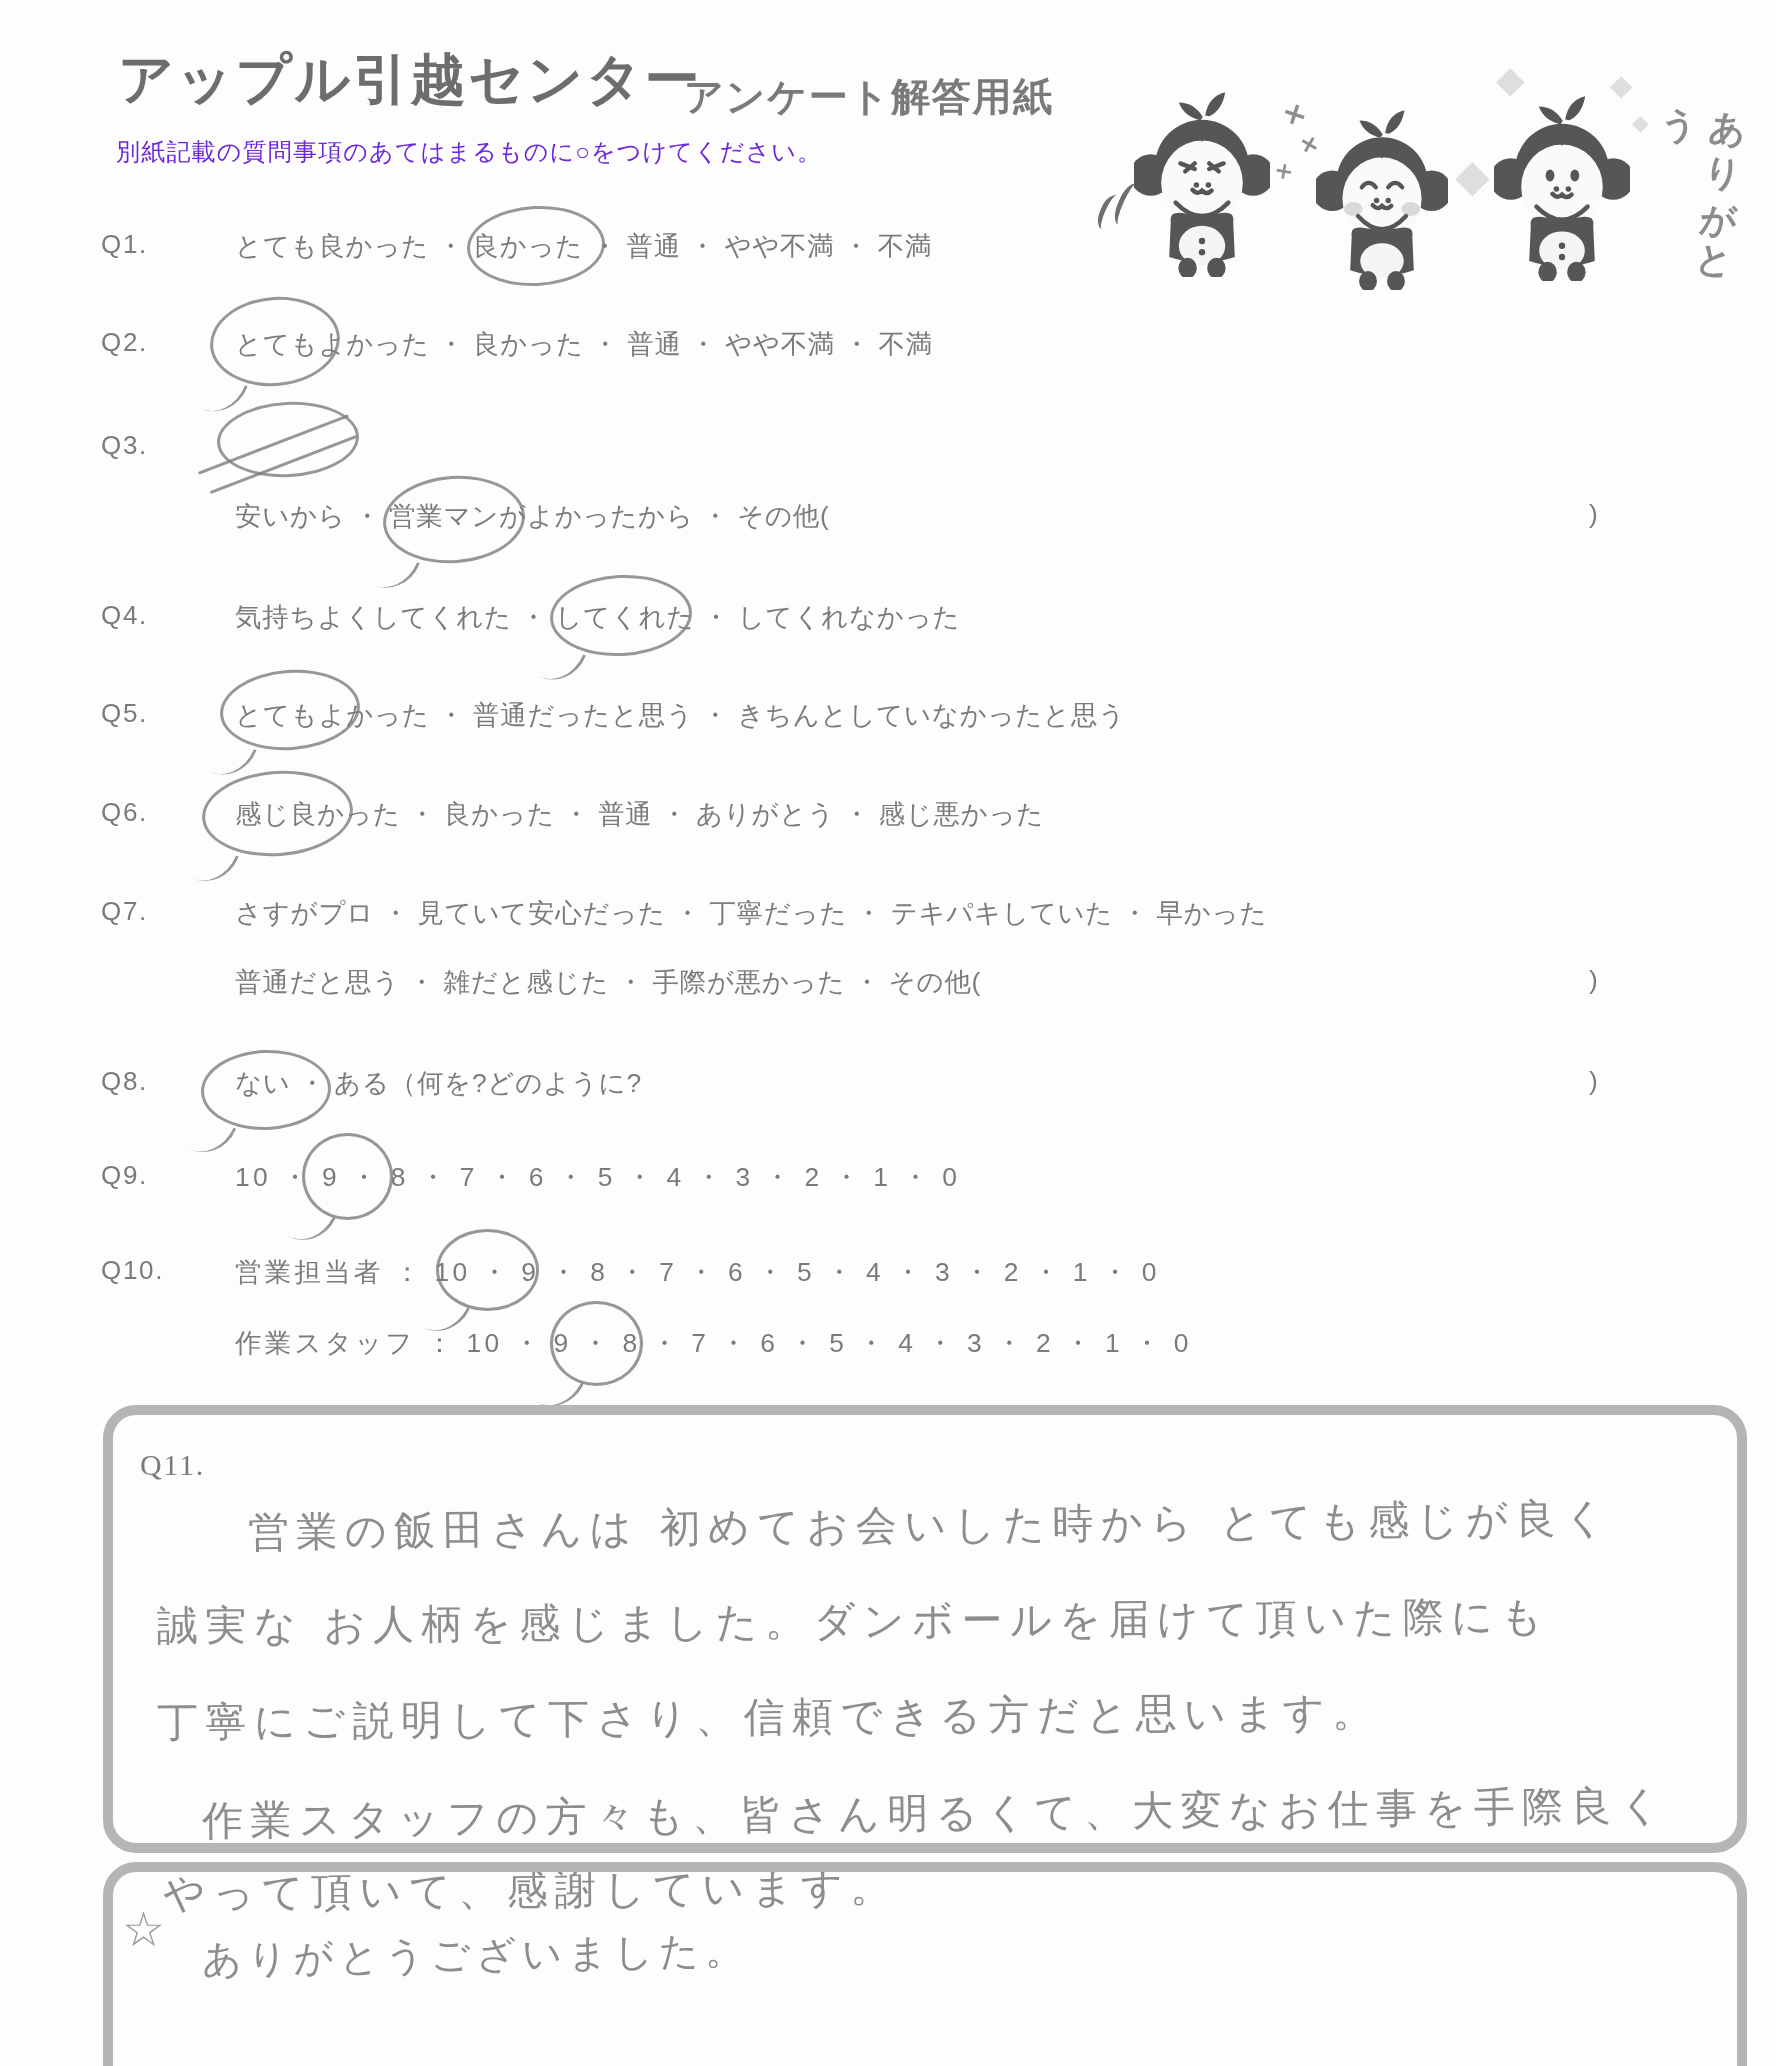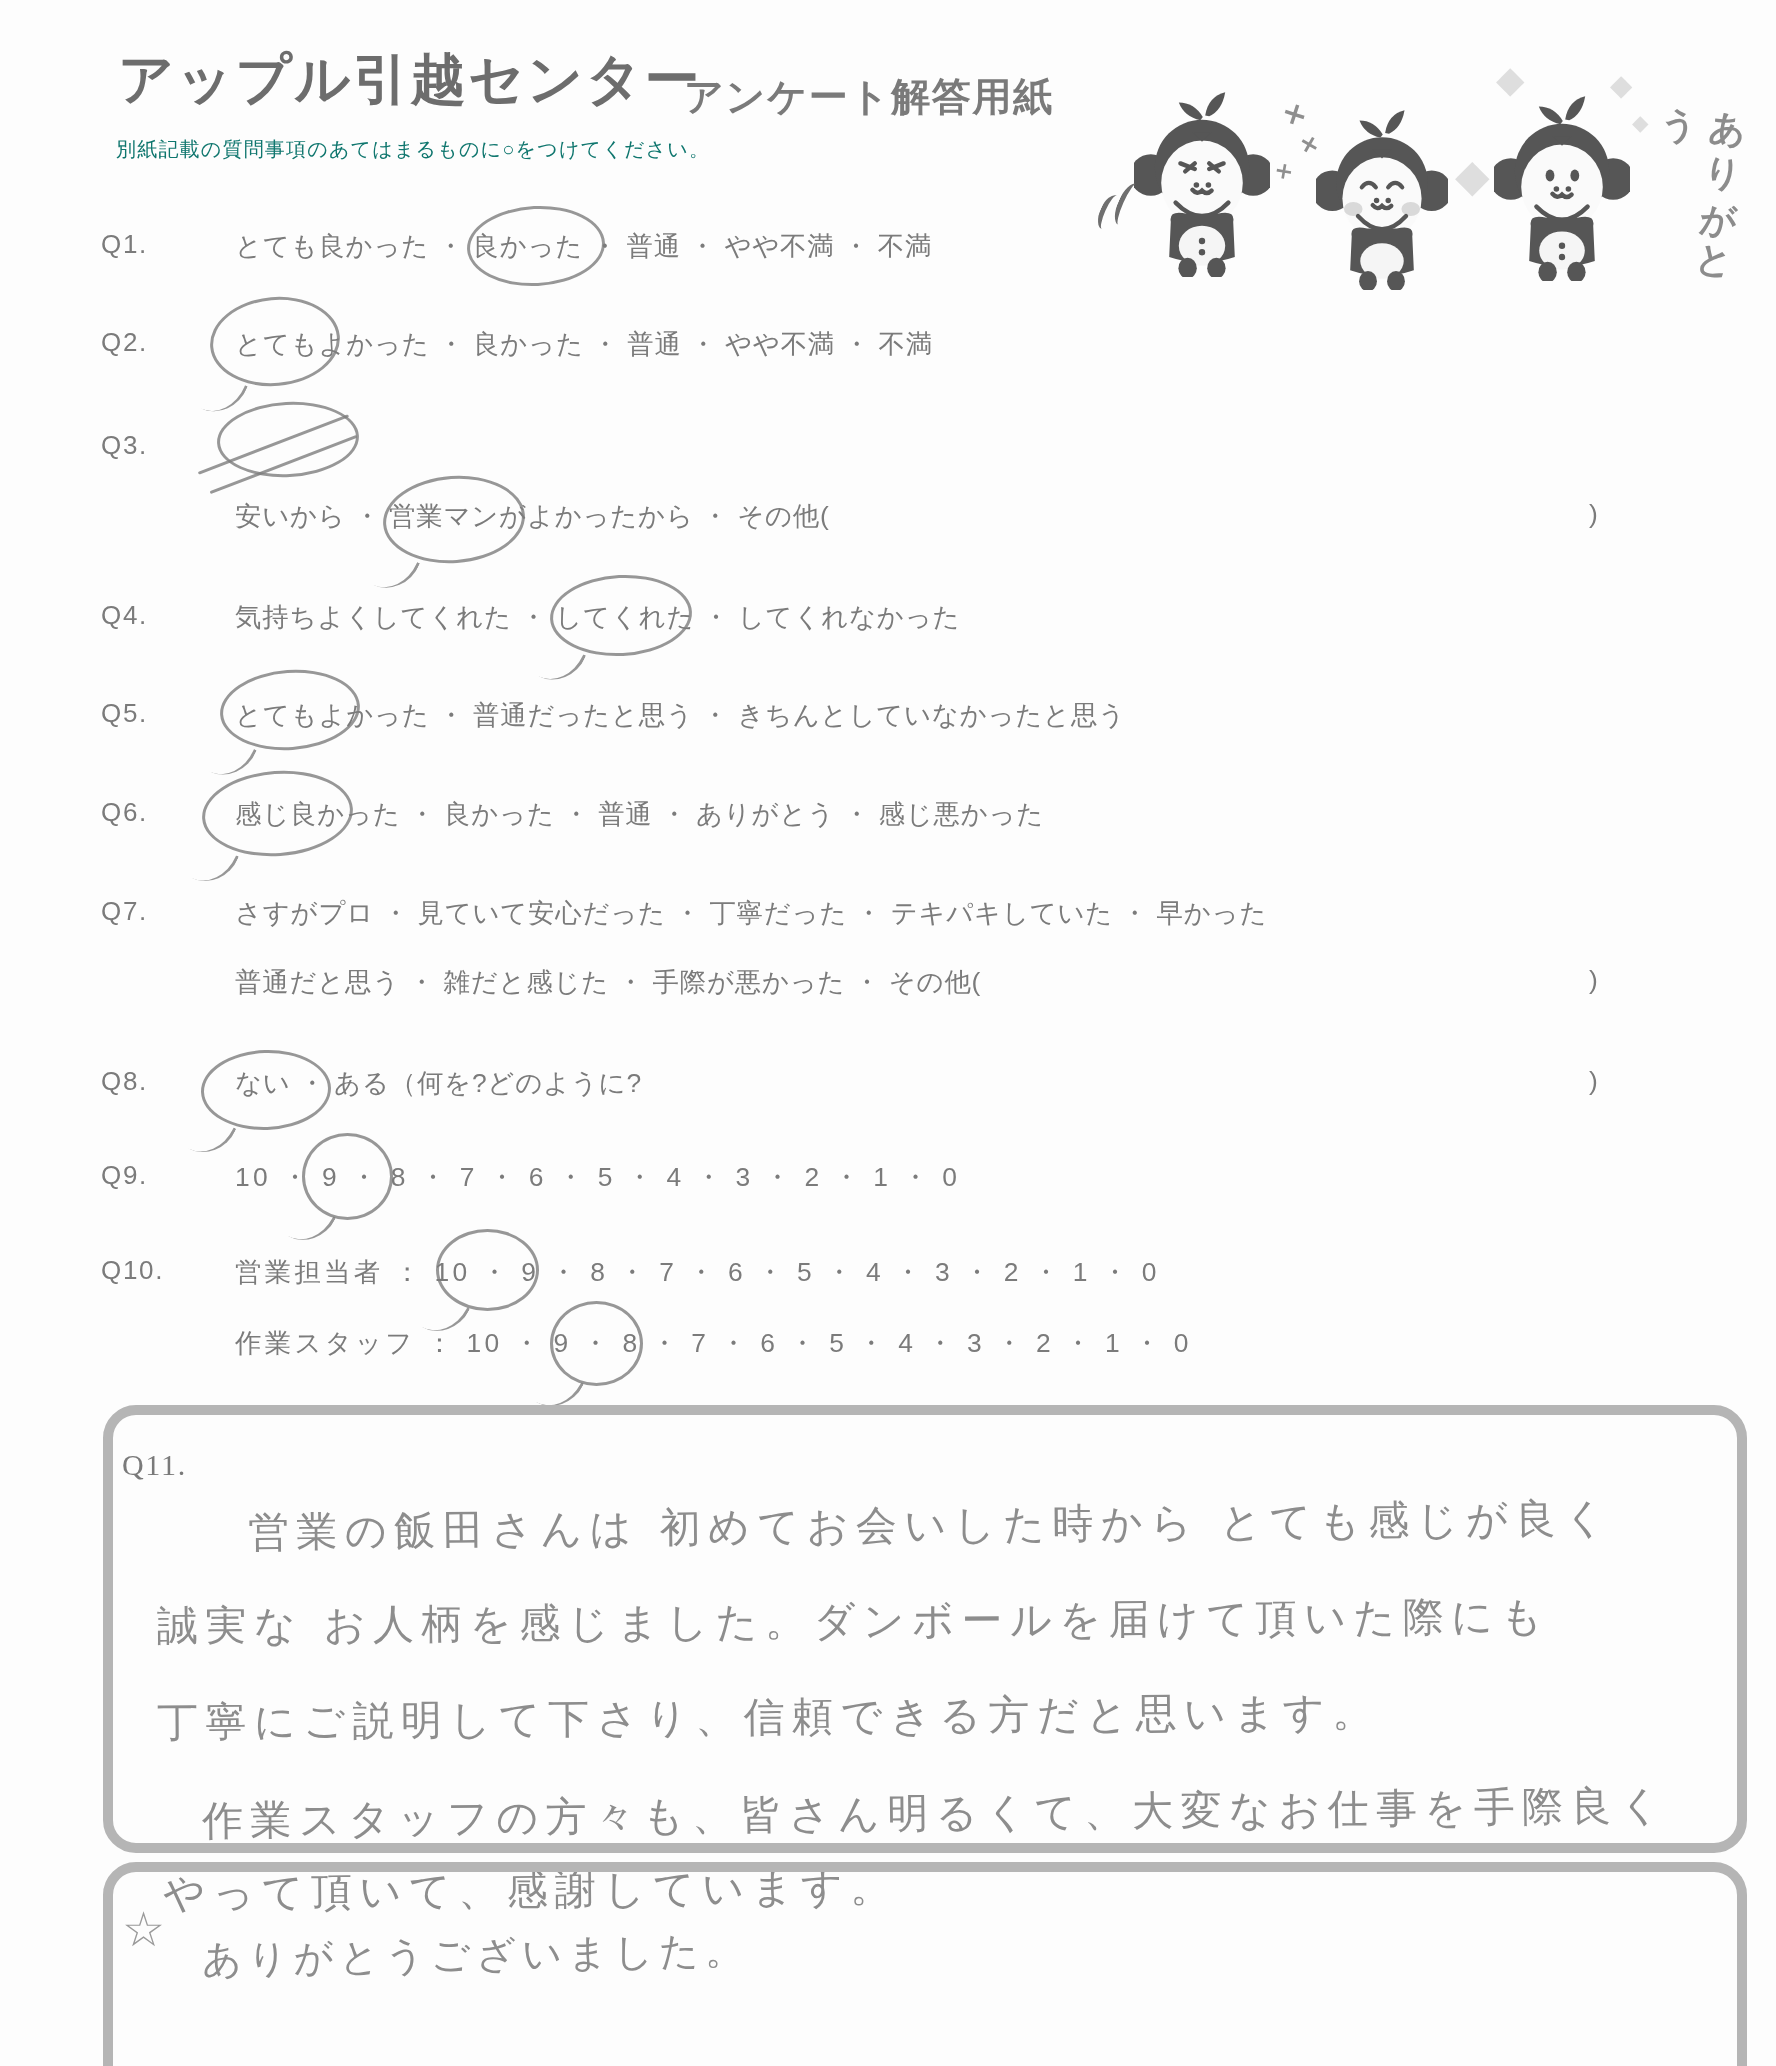--- a/index.html
+++ b/index.html
@@ -8,41 +8,41 @@
     width:1776px;height:2508px;
     background:#fdfdfd;
     overflow:hidden;
     font-family:"Liberation Sans",sans-serif;
     color:#787878;
   }
   .abs{position:absolute;}
   
   .title{font-size:55px;font-weight:bold;color:#6d6d6d;letter-spacing:2.5px;white-space:nowrap;text-align:right;}
   .subtitle{font-size:39px;font-weight:bold;color:#7a7a7a;letter-spacing:1.7px;white-space:nowrap;}
-  .instruction{font-size:20px;color:#0f766e;letter-spacing:1.2px;white-space:nowrap;}
+  .instruction{font-size:24px;color:#6d28d9;letter-spacing:1.2px;white-space:nowrap;}
   .qlabel{font-size:26px;color:#7b7b7b;letter-spacing:1.7px;}
   .qline{font-size:26.4px;color:#7b7b7b;letter-spacing:0.8px;white-space:nowrap;}
   .numline{letter-spacing:3.3px;}
   .paren{font-size:26.4px;color:#7b7b7b;}
   
   .hw{font-family:"DejaVu Sans",sans-serif;color:#8d8d8d;white-space:nowrap;}
   .comment-line{font-size:41px;letter-spacing:7.4px;}
   
   .circle{
     position:absolute;border:3.3px solid currentColor;color:rgba(125,125,125,.8);
     border-radius:50%;background:transparent;
   }
   .circle.tail::after{
     content:'';position:absolute;width:33px;height:39px;left:-11.6px;bottom:-29px;
     border-right:3.3px solid currentColor;border-radius:0 0 95% 0;transform:rotate(28deg);
   }
   .strike{position:absolute;height:3.3px;background:rgba(125,125,125,.8);border-radius:1.7px;}
   
   .cbox{position:absolute;border:10.7px solid #b5b5b5;border-radius:33px;background:transparent;}
-  .q11label{font-family:"Liberation Serif",serif;font-size:30px;color:#7a7a7a;letter-spacing:1.7px;}
+  .q11label{font-family:"Liberation Serif",serif;font-size:30px;color:#7a7a7a;letter-spacing:1.7px;margin-left:18px;}
   
   .vert-thanks{
     writing-mode:vertical-rl;text-orientation:upright;
     font-family:"DejaVu Sans",sans-serif;font-weight:bold;
     font-size:36px;color:#8c8c8c;letter-spacing:4.1px;
   }
   .sparkle{position:absolute;color:#dedede;}
   .plus-mark{position:absolute;color:#8f8f8f;font-weight:bold;font-size:36px;}
   .motion{position:absolute;width:14px;height:45px;border-left:5px solid #6f6f6f;border-radius:50%;}
 </style>

